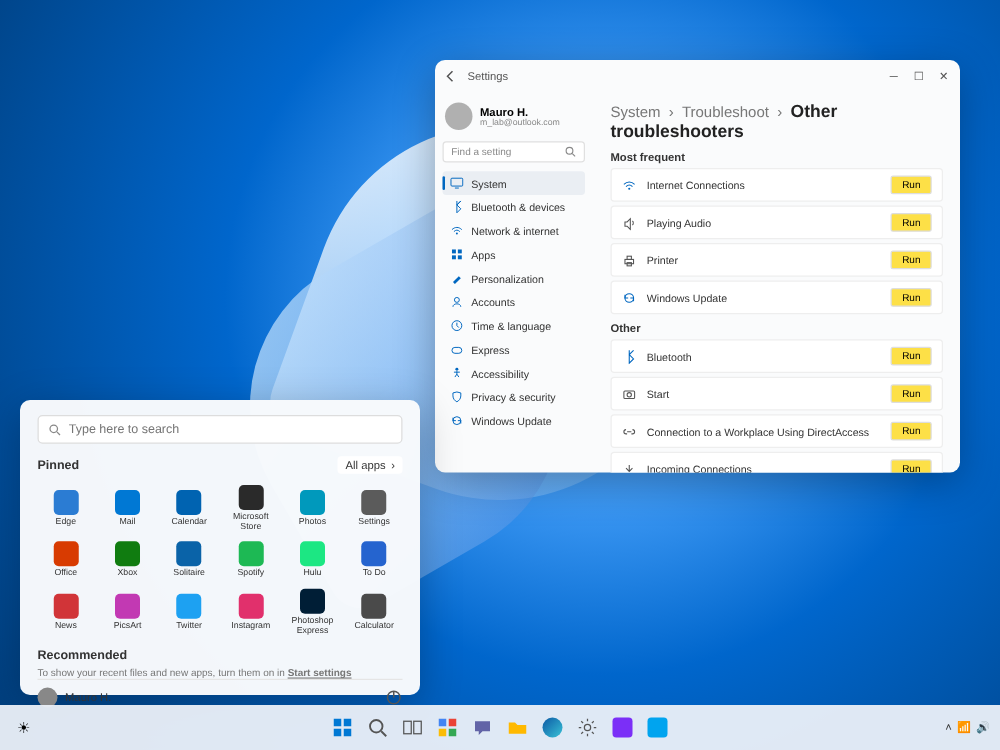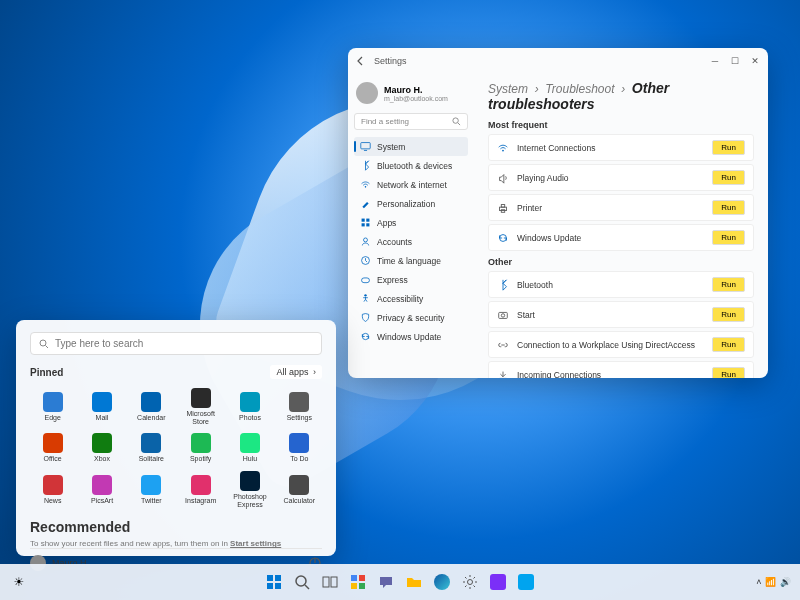--- a/index.html
+++ b/index.html
@@ -22,21 +22,21 @@
 .search-box { background: #fff; border: 1px solid #ddd; border-radius: 4px; padding: 5px 8px; display: flex; align-items: center; gap: 6px; margin-bottom: 10px; }
 .search-box input { border: none; outline: none; font-size: 10px; flex: 1; background: transparent; color: #666; }
 .sm-header { display: flex; justify-content: space-between; align-items: center; margin-bottom: 6px; }
 .sm-header .title { font-size: 10px; font-weight: 600; color: #333; }
 .sm-header .allapps { font-size: 9px; color: #333; padding: 2px 6px; background: #fff; border-radius: 3px; cursor: pointer; display: flex; align-items: center; gap: 2px; }
 .pinned-grid { display: grid; grid-template-columns: repeat(6, 1fr); gap: 2px 4px; }
 .app-tile { display: flex; flex-direction: column; align-items: center; justify-content: center; padding: 3px 0; cursor: pointer; border-radius: 3px; }
 .app-tile .ic { width: 20px; height: 20px; border-radius: 4px; display: flex; align-items: center; justify-content: center; font-size: 10px; color: #fff; margin-bottom: 2px; }
 .app-tile .lbl { font-size: 7px; color: #333; text-align: center; line-height: 1.1; }
 .recommended { margin-top: 8px; }
-.recommended .title { font-size: 14px; font-weight: 600; color: #333; margin-bottom: 4px; }
+.recommended .title { font-size: 10px; font-weight: 600; color: #333; margin-bottom: 4px; }
 .recommended .hint { font-size: 8px; color: #777; }
 .recommended .hint u { text-decoration: underline; cursor: pointer; font-weight: bold; }
 .sm-footer { margin-top: auto; border-top: 1px solid #e5e5e5; padding-top: 6px; display: flex; justify-content: space-between; align-items: center; }
 .sm-footer .user { display: flex; align-items: center; gap: 6px; font-size: 9px; color: #333; cursor: pointer; }
 .sm-footer .avatar { width: 16px; height: 16px; border-radius: 50%; background: #888; }
 .sm-footer .power { width: 14px; height: 14px; cursor: pointer; }
 
 
 .settings { position: absolute; top: 48px; left: 348px; width: 420px; height: 330px; background: #fafbfc; border-radius: 8px; box-shadow: 0 8px 32px rgba(0,0,0,0.3); display: flex; flex-direction: column; overflow: hidden; }
 .titlebar { height: 26px; display: flex; align-items: center; padding: 0 8px; font-size: 9px; color: #555; }
@@ -49,21 +49,21 @@
 .user-row .av { width: 22px; height: 22px; border-radius: 50%; background: #b0b0b0; }
 .user-row .info { display: flex; flex-direction: column; }
 .user-row .nm { font-size: 9px; font-weight: 600; }
 .user-row .em { font-size: 7px; color: #888; }
 .sb-search { background: #fff; border: 1px solid #e0e0e0; border-radius: 3px; padding: 3px 6px; font-size: 8px; color: #888; margin-bottom: 6px; display: flex; align-items: center; justify-content: space-between; }
 .nav-item { display: flex; align-items: center; gap: 6px; padding: 4px 6px; font-size: 8.5px; color: #333; border-radius: 3px; cursor: pointer; position: relative; }
 .nav-item.active { background: #eaeef3; }
 .nav-item.active::before { content: ""; position: absolute; left: 0; top: 4px; bottom: 4px; width: 2px; background: #0067c0; border-radius: 1px; }
 .nav-item .ni { width: 11px; height: 11px; display: flex; align-items: center; justify-content: center; }
 .content { flex: 1; padding: 6px 14px; overflow-y: auto; }
-.breadcrumb { font-size: 12px; color: #777; margin-bottom: 8px; font-style: italic; }
+.breadcrumb { font-size: 12px; color: #777; margin-bottom: 8px; }
 .breadcrumb .current { font-weight: 600; color: #222; font-size: 14px; }
 .breadcrumb .seg { cursor: pointer; }
 .section-title { font-size: 9px; font-weight: 600; color: #333; margin: 6px 0 4px; }
 .ts-row { background: #fff; border: 1px solid #eee; border-radius: 3px; padding: 5px 8px; display: flex; align-items: center; gap: 8px; margin-bottom: 3px; }
 .ts-row .ti { width: 12px; height: 12px; display: flex; align-items: center; justify-content: center; color: #555; }
 .ts-row .tlbl { font-size: 8.5px; color: #333; flex: 1; }
 .ts-row .runbtn { font-size: 8px; background: #fde047; border: 1px solid #ddd; padding: 2px 8px; border-radius: 2px; cursor: pointer; }
 
 
 svg { display: block; }
@@ -128,35 +128,35 @@
               <svg width="11" height="11" viewBox="0 0 14 14">
                 <path d="M2 6c3-3 7-3 10 0M4 8c2-2 4-2 6 0" stroke="#0067c0" fill="none"></path>
                 <circle cx="7" cy="10" r="1" fill="#0067c0"></circle>
               </svg>
             </span>
             <span>Network &amp; internet</span>
           </div>
           <div class="nav-item">
             <span class="ni">
               <svg width="11" height="11" viewBox="0 0 14 14">
-                <path d="M3 11l6-6 2 2-6 6z" fill="#0067c0"></path>
-              </svg>
-            </span>
-            <span>Personalization</span>
-          </div>
-          <div class="nav-item">
-            <span class="ni">
-              <svg width="11" height="11" viewBox="0 0 14 14">
                 <rect x="2" y="2" width="4" height="4" fill="#0067c0"></rect>
                 <rect x="8" y="2" width="4" height="4" fill="#0067c0"></rect>
                 <rect x="2" y="8" width="4" height="4" fill="#0067c0"></rect>
                 <rect x="8" y="8" width="4" height="4" fill="#0067c0"></rect>
               </svg>
             </span>
             <span>Apps</span>
+          </div>
+          <div class="nav-item">
+            <span class="ni">
+              <svg width="11" height="11" viewBox="0 0 14 14">
+                <path d="M3 11l6-6 2 2-6 6z" fill="#0067c0"></path>
+              </svg>
+            </span>
+            <span>Personalization</span>
           </div>
           <div class="nav-item">
             <span class="ni">
               <svg width="11" height="11" viewBox="0 0 14 14">
                 <circle cx="7" cy="5" r="2.5" stroke="#0067c0" fill="none"></circle>
                 <path d="M3 12c0-2 2-3 4-3s4 1 4 3" stroke="#0067c0" fill="none"></path>
               </svg>
             </span>
             <span>Accounts</span>
           </div>

